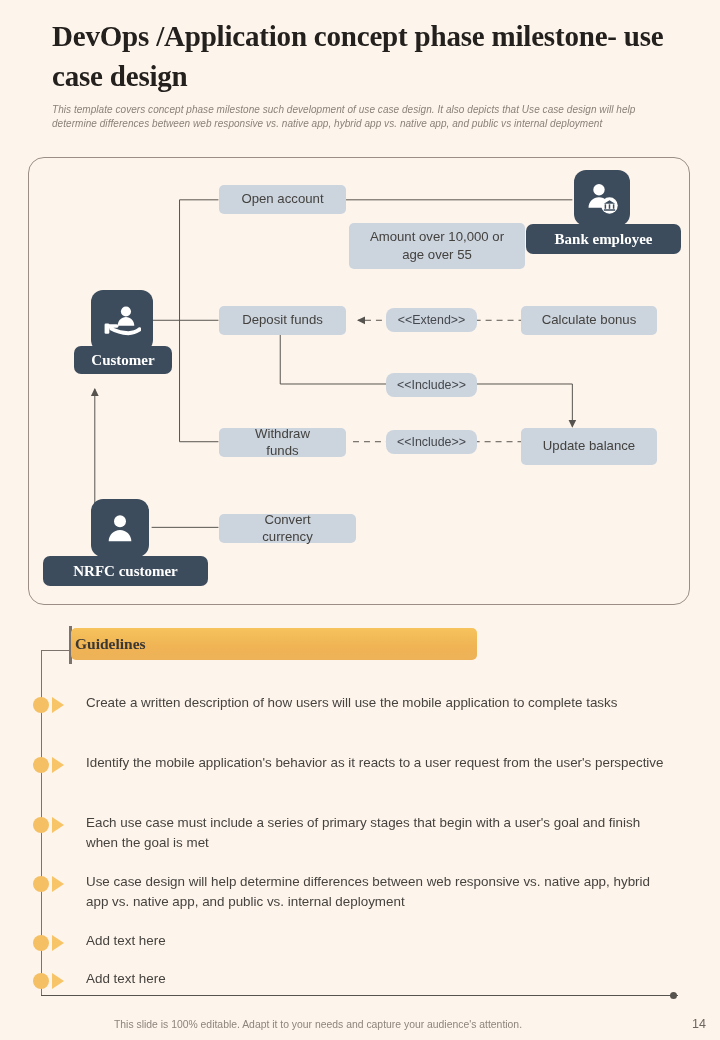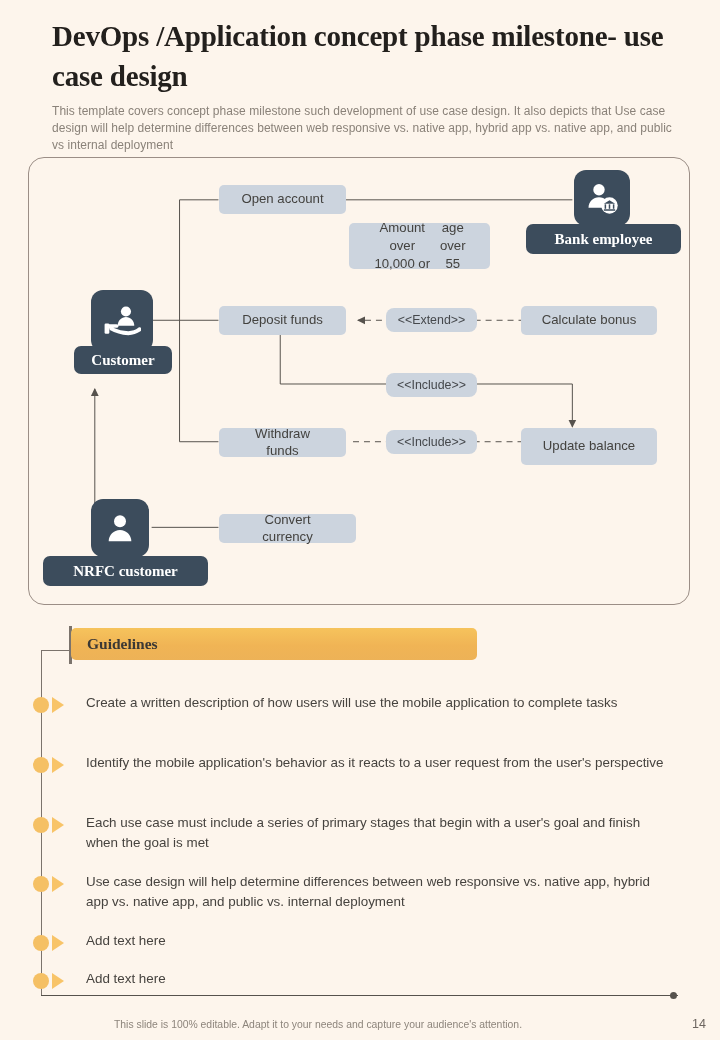--- a/index.html
+++ b/index.html
@@ -20,26 +20,27 @@
   .slide-title {
     font-family: "Liberation Serif", serif;
     font-weight: bold;
     font-size: 29px;
     line-height: 1.38;
     color: #23201d;
     margin: 0;
     letter-spacing: -0.2px;
   }
   .slide-subtitle {
-    font-size: 12px;
+    font-size: 10px;
     line-height: 1.42;
     color: #8a8279;
     margin: 7px 0 8px 0;
     max-width: 620px;
     letter-spacing: 0.05px;
+    font-style: italic;
   }
 
   
   .diagram-card {
     position: absolute;
     left: 28px;
     top: 157px;
     width: 662px;
     height: 448px;
     border: 1px solid #9b8e86;
@@ -162,21 +163,21 @@
     top: -2px;
     width: 3px;
     height: 38px;
     background: #7b736c;
   }
   .gl-header-text {
     font-family: "Liberation Serif", serif;
     font-weight: bold;
     font-size: 15.5px;
     color: #3b3834;
-    padding-left: 16px;
+    padding-left: 4px;
   }
 
   .gl-item { position: absolute; left: 0; }
   .gl-bullet-dot {
     position: absolute;
     left: -5px;
     top: 2px;
     width: 16px;
     height: 16px;
     border-radius: 50%;
@@ -302,21 +303,21 @@
     <div class="usecase" style="left:190px; top:148px; width:127px; height:29px;">Deposit funds</div>
 
     <div class="usecase" style="left:190px; top:270px; width:127px; height:29px;">Withdraw funds</div>
 
     <div class="usecase" style="left:492px; top:148px; width:136px; height:29px;">Calculate bonus</div>
 
     <div class="usecase" style="left:492px; top:270px; width:136px; height:37px;">Update balance</div>
 
     <div class="usecase" style="left:190px; top:356px; width:137px; height:29px;">Convert currency</div>
 
-    <div class="usecase" style="left:320px; top:65px; width:141px; height:46px; flex-direction:row; line-height:1.35;">
+    <div class="usecase" style="left:320px; top:65px; width:176px; height:46px; flex-direction:column; line-height:1.35;">
       <span>Amount over 10,000 or</span>
       <span>age over 55</span>
     </div>
 
     <div class="stereo" style="left:357px; top:150px; width:91px; height:24px;">&lt;&lt;Extend&gt;&gt;</div>
 
     <div class="stereo" style="left:357px; top:215px; width:91px; height:24px;">&lt;&lt;Include&gt;&gt;</div>
 
     <div class="stereo" style="left:357px; top:272px; width:91px; height:24px;">&lt;&lt;Include&gt;&gt;</div>
 

